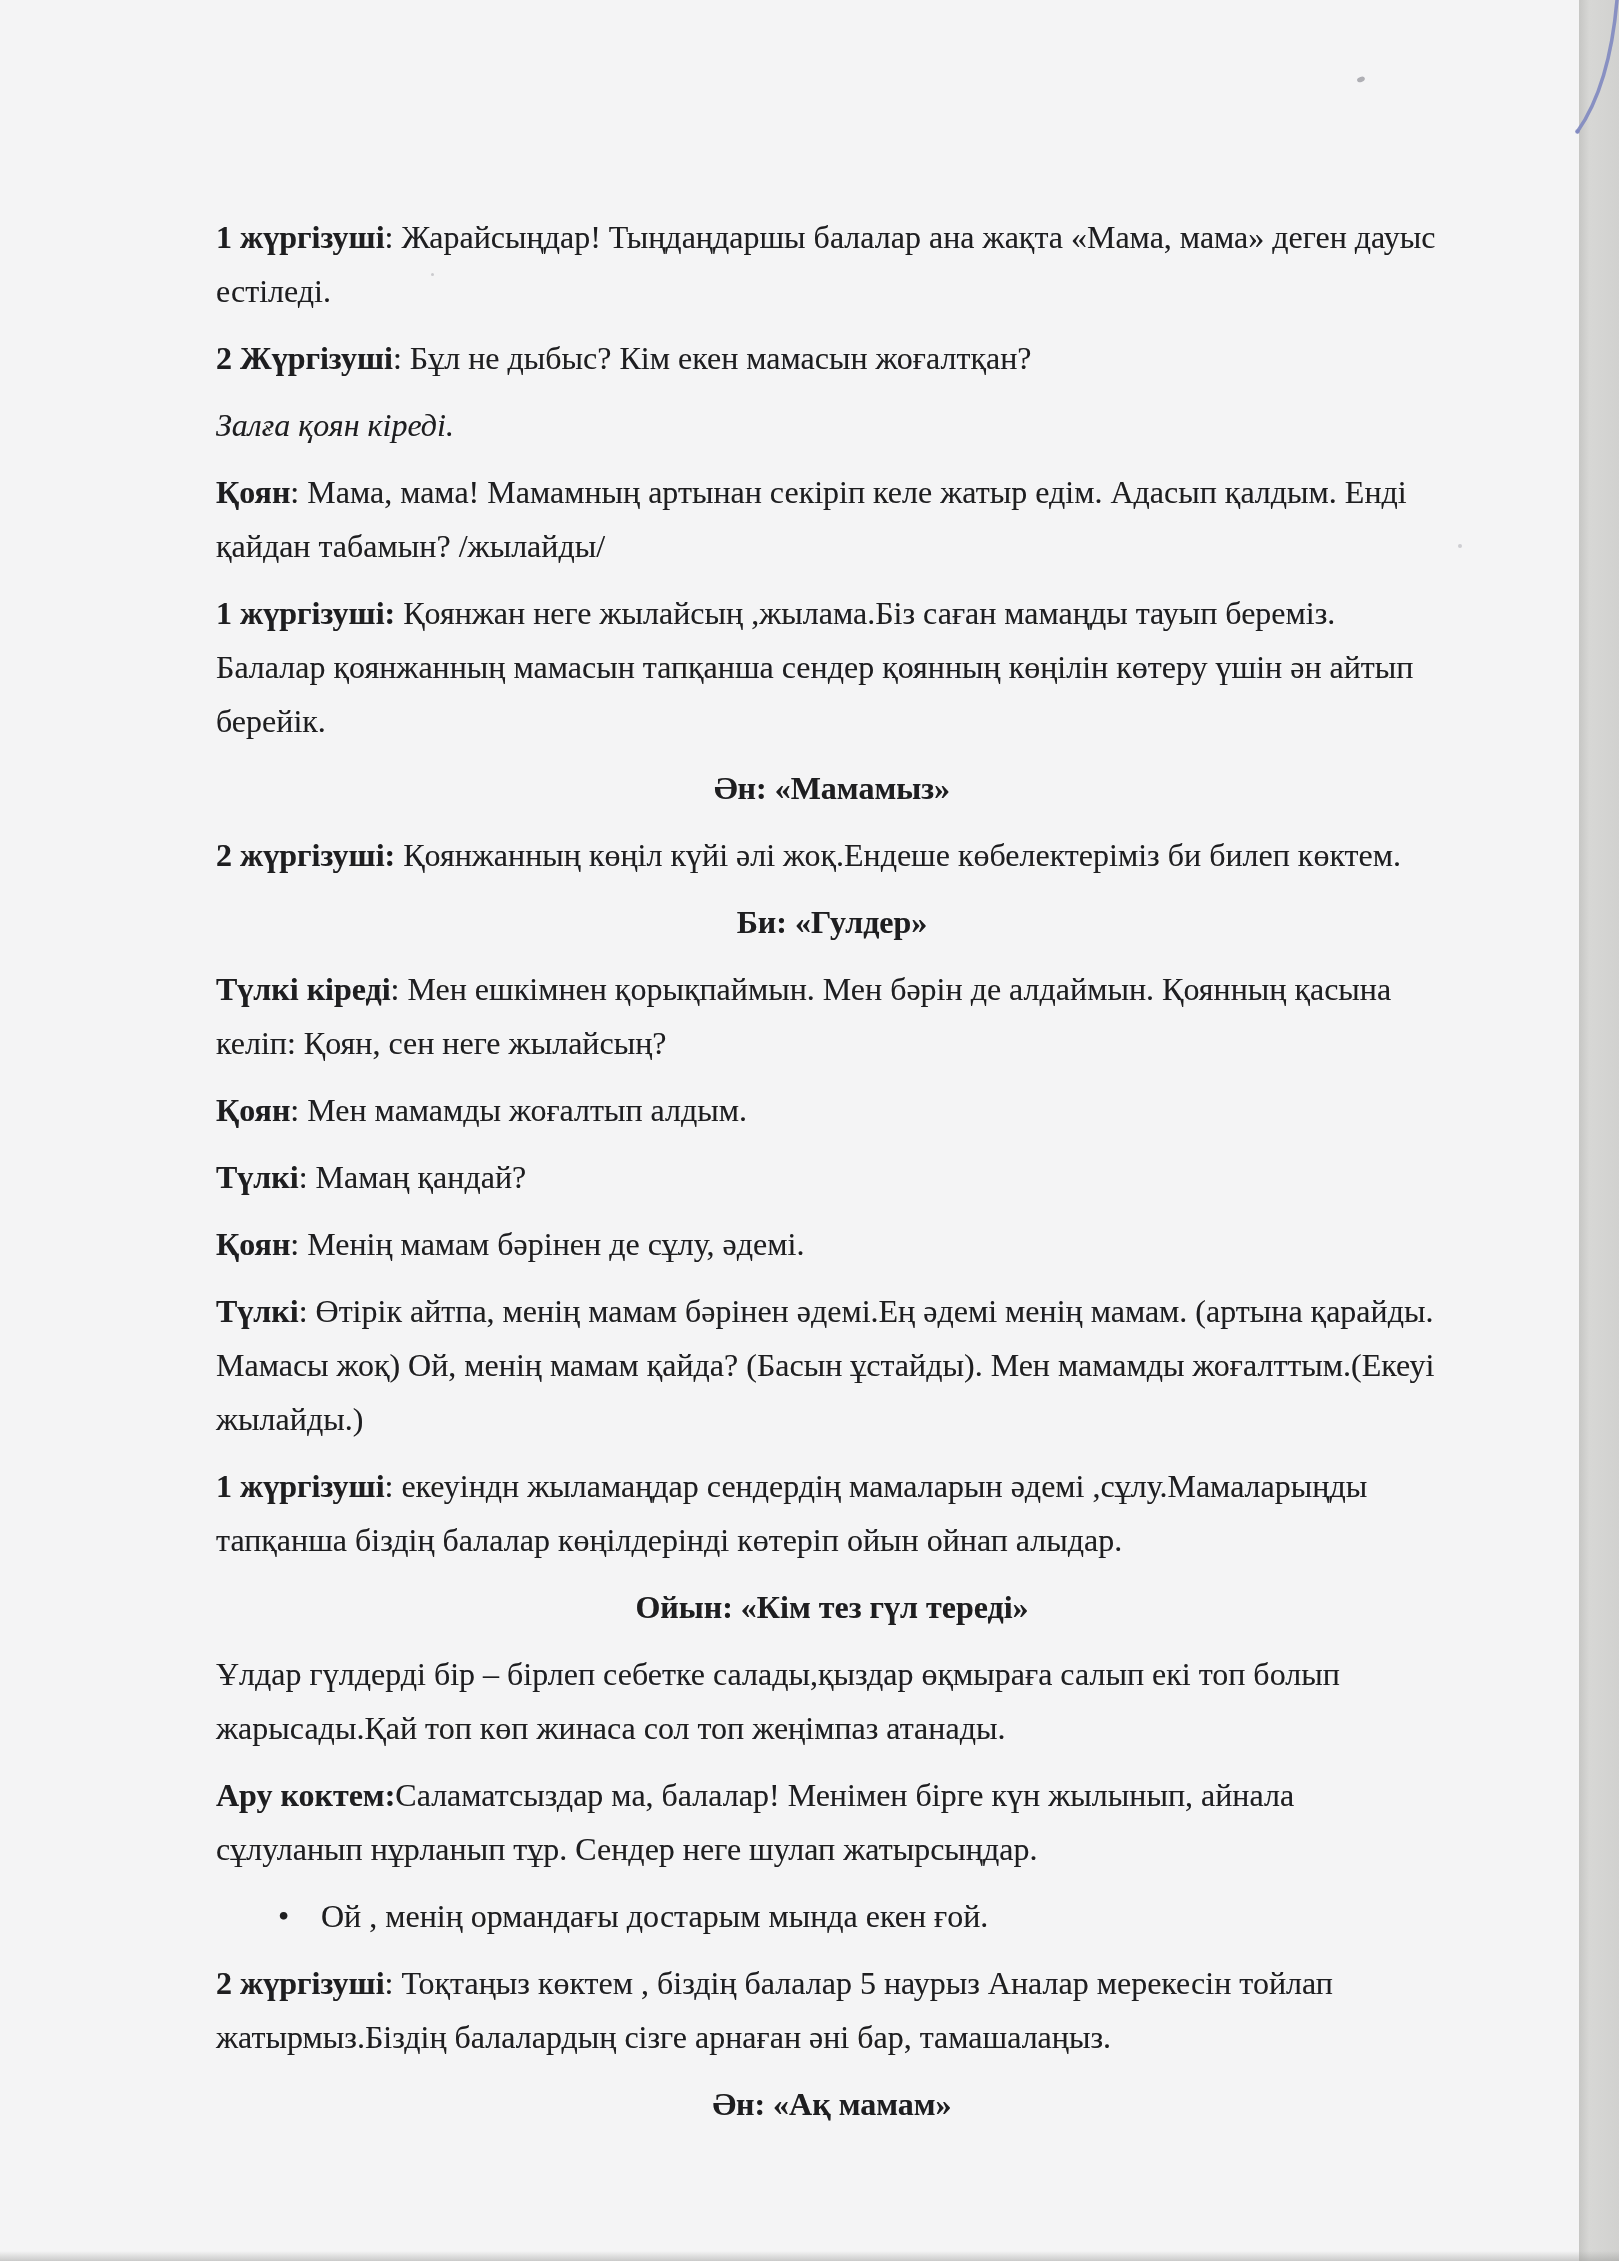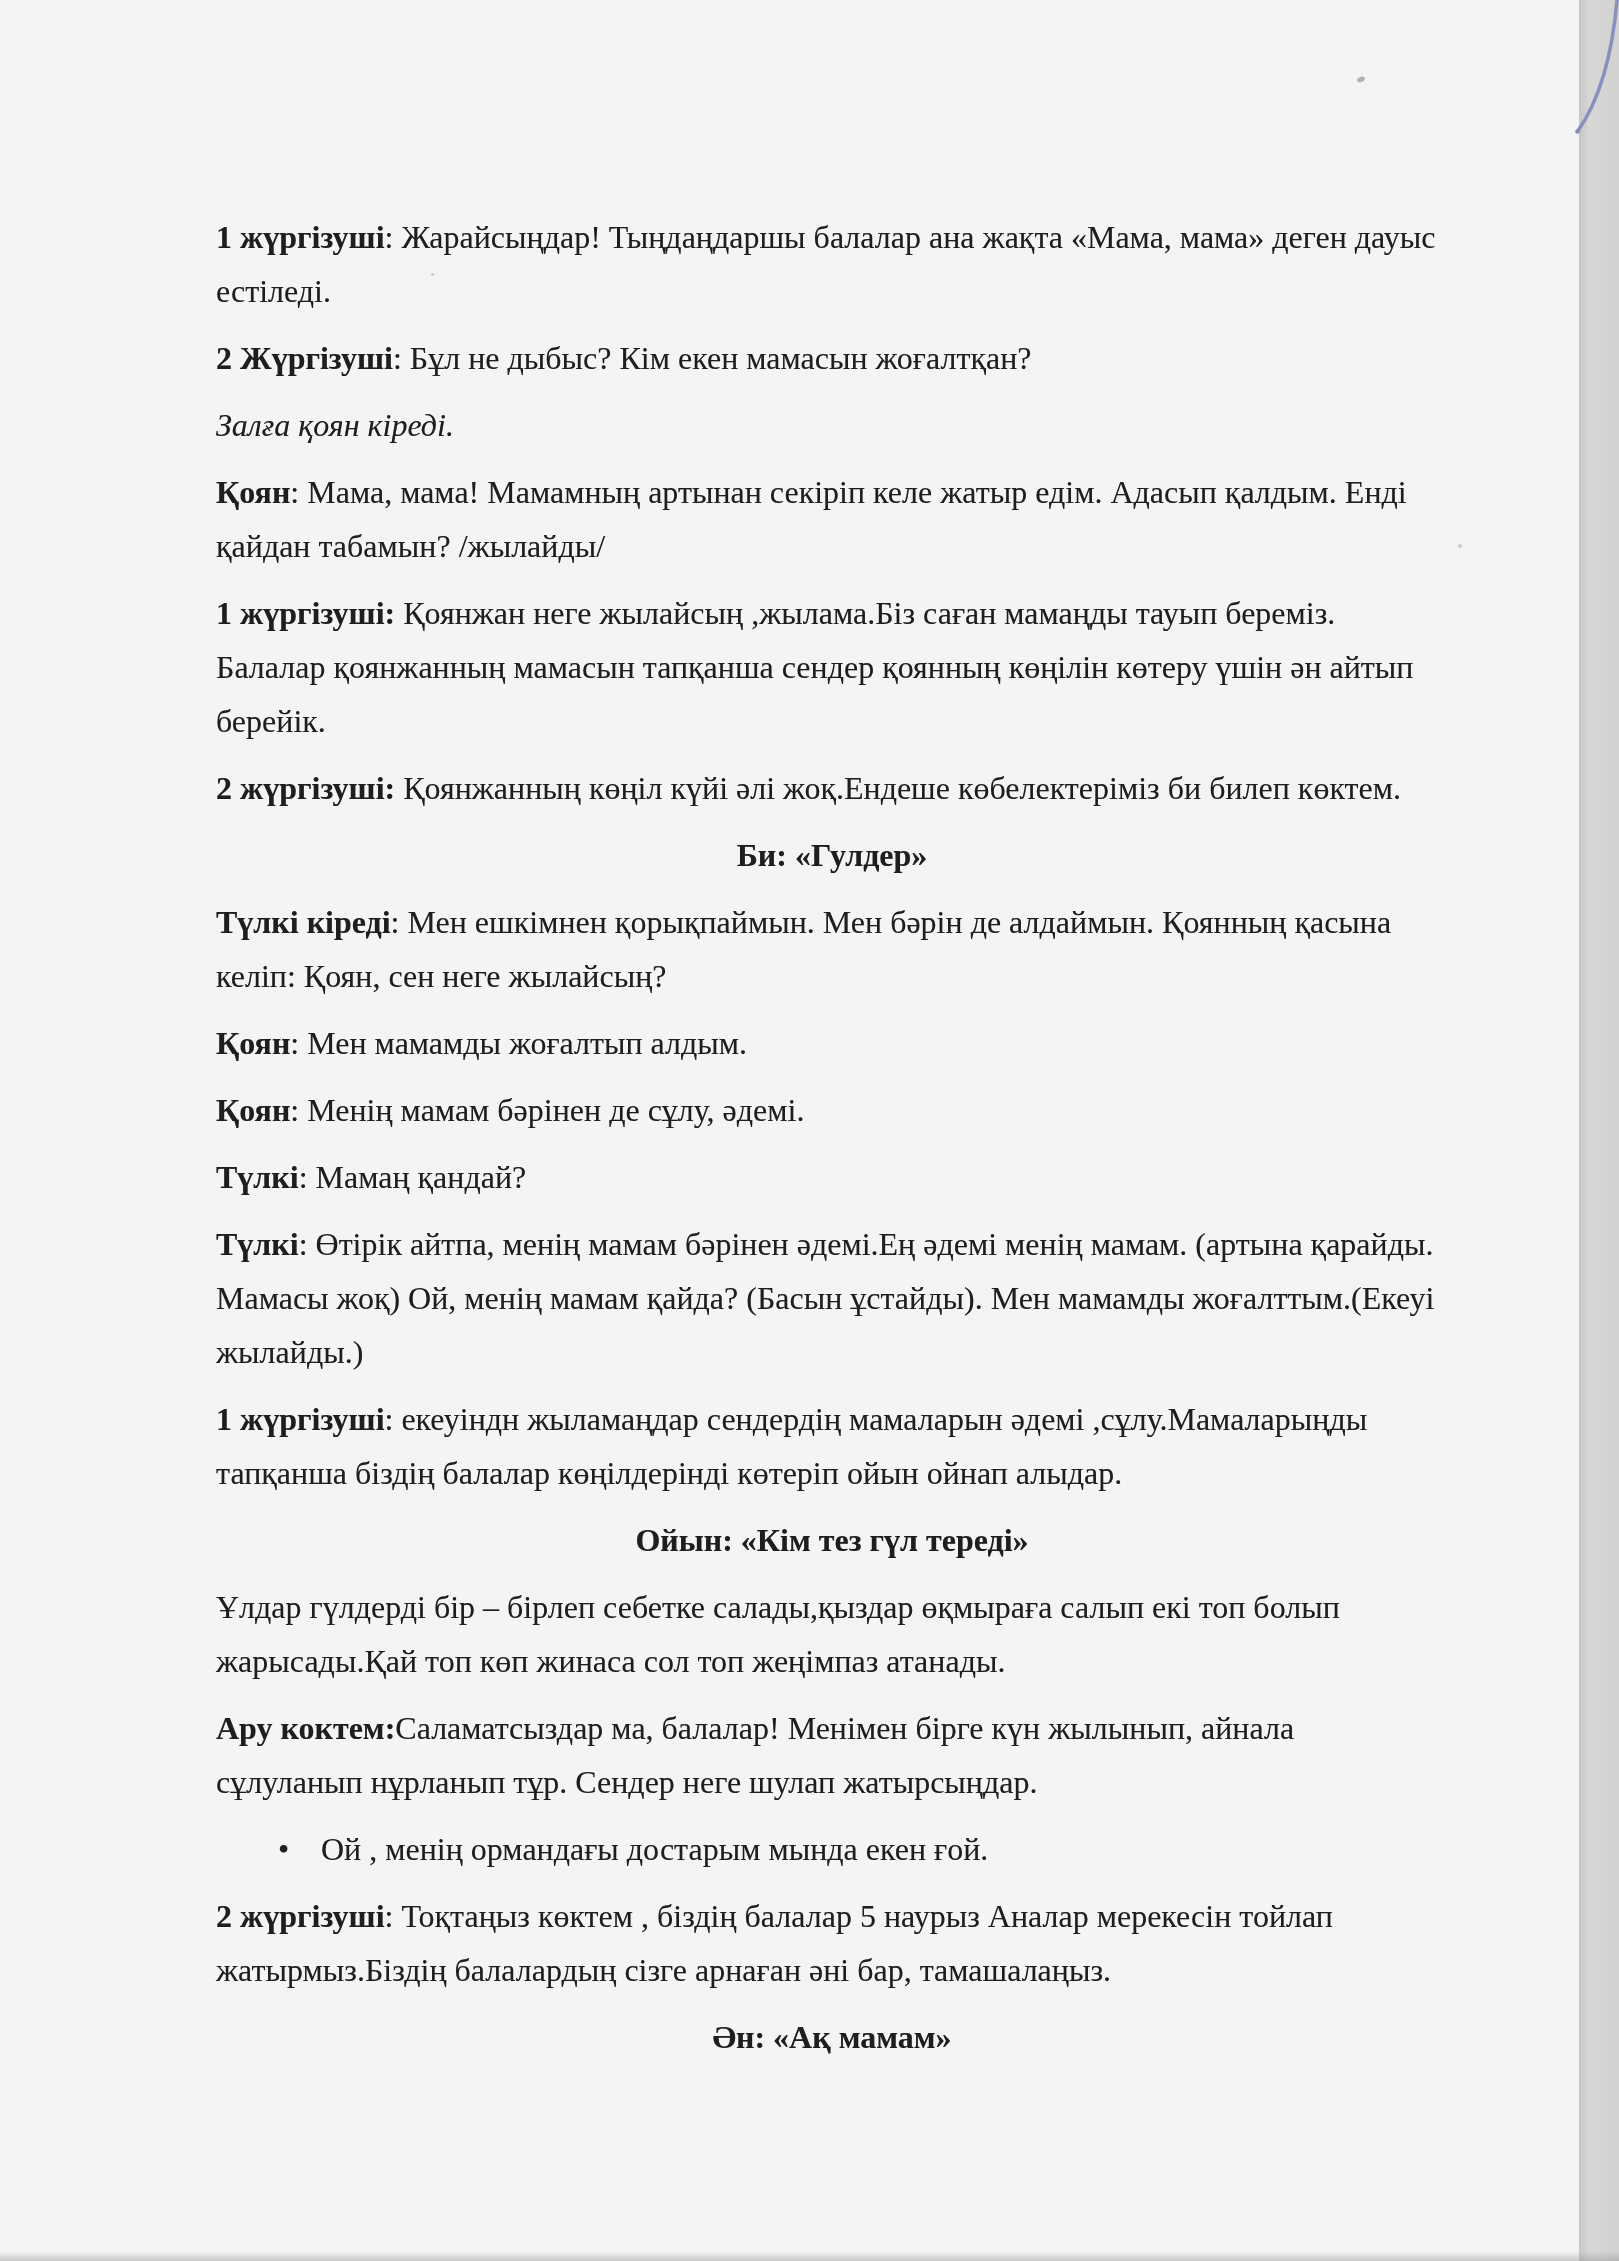--- a/index.html
+++ b/index.html
@@ -93,26 +93,27 @@
   <div class="speck s1"></div>
   <div class="speck s2"></div>
   <div class="speck s3"></div>
 
   <div class="content">
       <p class="para"><b class="sp-name">1 жүргізуші</b><span>: </span><span>Жарайсыңдар! Тыңдаңдаршы балалар ана жақта «Мама, мама» деген дауыс естіледі.</span></p>
       <p class="para"><b class="sp-name">2 Жүргізуші</b><span>: </span><span>Бұл не дыбыс? Кім екен мамасын жоғалтқан?</span></p>
       <p class="stage"><span>Залға қоян кіреді.</span></p>
       <p class="para"><b class="sp-name">Қоян</b><span>: </span><span>Мама, мама! Мамамның артынан секіріп келе жатыр едім. Адасып қалдым. Енді қайдан табамын? /жылайды/</span></p>
       <p class="para"><b class="sp-name">1 жүргізуші:</b><span> </span><span>Қоянжан неге жылайсың ,жылама.Біз саған мамаңды тауып береміз. Балалар қоянжанның мамасын тапқанша сендер қоянның көңілін көтеру үшін ән айтып берейік.</span></p>
+      <p class="heading-center"><span>Ән: «Мамамыз»</span></p>
       <p class="para"><b class="sp-name">2 жүргізуші:</b><span> </span><span>Қоянжанның көңіл күйі әлі жоқ.Ендеше көбелектеріміз би билеп көктем.</span></p>
       <p class="heading-center"><span>Би: «Гулдер»</span></p>
       <p class="para"><b class="sp-name">Түлкі кіреді</b><span>: </span><span>Мен ешкімнен қорықпаймын. Мен бәрін де алдаймын. Қоянның қасына келіп: Қоян, сен неге жылайсың?</span></p>
       <p class="para"><b class="sp-name">Қоян</b><span>: </span><span>Мен мамамды жоғалтып алдым.</span></p>
+      <p class="para"><b class="sp-name">Түлкі</b><span>: </span><span>Мамаң қандай?</span></p>
       <p class="para"><b class="sp-name">Қоян</b><span>: </span><span>Менің мамам бәрінен де сұлу, әдемі.</span></p>
-      <p class="para"><b class="sp-name">Түлкі</b><span>: </span><span>Мамаң қандай?</span></p>
       <p class="para"><b class="sp-name">Түлкі</b><span>: </span><span>Өтірік айтпа, менің мамам бәрінен әдемі.Ең әдемі менің мамам. (артына қарайды. Мамасы жоқ) Ой, менің мамам қайда? (Басын ұстайды). Мен мамамды жоғалттым.(Екеуі жылайды.)</span></p>
       <p class="para"><b class="sp-name">1 жүргізуші</b><span>: </span><span>екеуіндн жыламаңдар сендердің мамаларын әдемі ,сұлу.Мамаларыңды тапқанша біздің балалар көңілдерінді көтеріп ойын ойнап алыдар.</span></p>
       <p class="heading-left"><span>Ойын: «Кім тез гүл тереді»</span></p>
       <p class="para"><span>Ұлдар гүлдерді бір – бірлеп себетке салады,қыздар өқмыраға салып екі топ болып жарысады.Қай топ көп жинаса сол топ жеңімпаз атанады.</span></p>
       <p class="para"><b class="sp-name">Ару коктем:</b><span></span><span>Саламатсыздар ма, балалар! Менімен бірге күн жылынып, айнала сұлуланып нұрланып тұр. Сендер неге шулап жатырсыңдар.</span></p>
       <div class="bullet-row">
         <span class="bullet-marker">•</span>
         <span>Ой , менің ормандағы достарым мында екен ғой.</span>
       </div>
       <p class="para"><b class="sp-name">2 жүргізуші</b><span>: </span><span>Тоқтаңыз көктем , біздің балалар 5 наурыз Аналар мерекесін тойлап жатырмыз.Біздің балалардың сізге арнаған әні бар, тамашалаңыз.</span></p>

